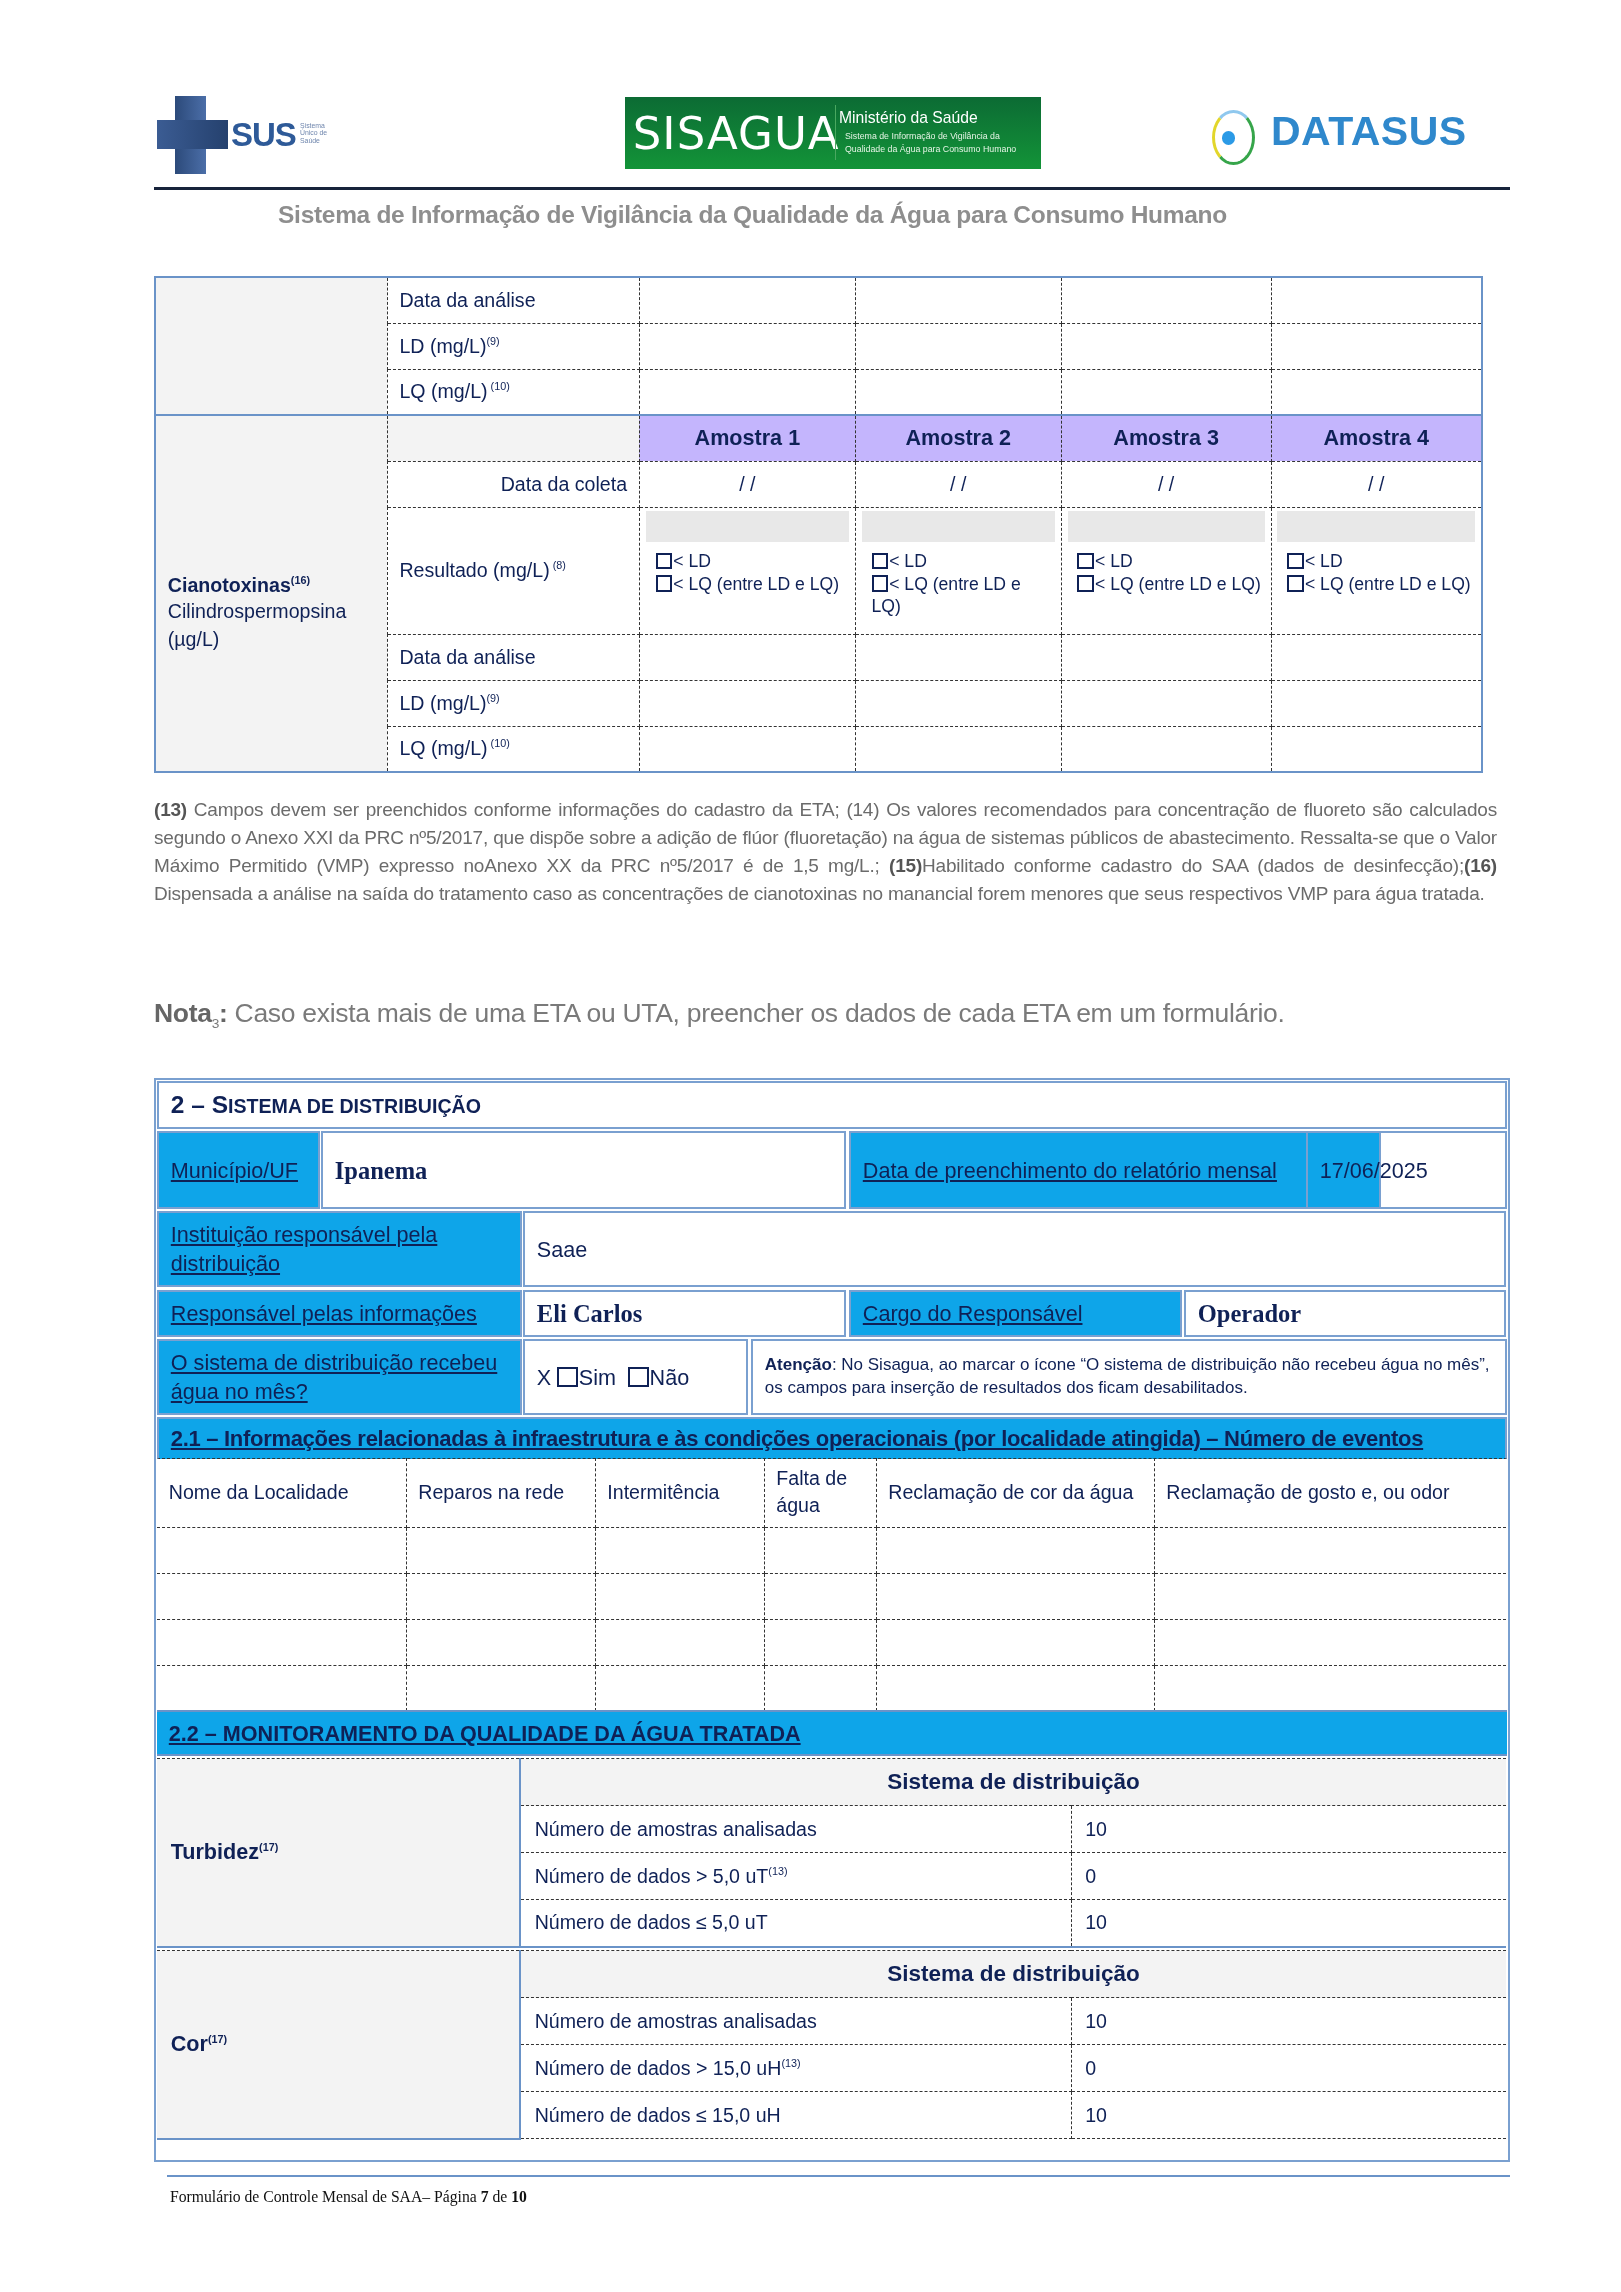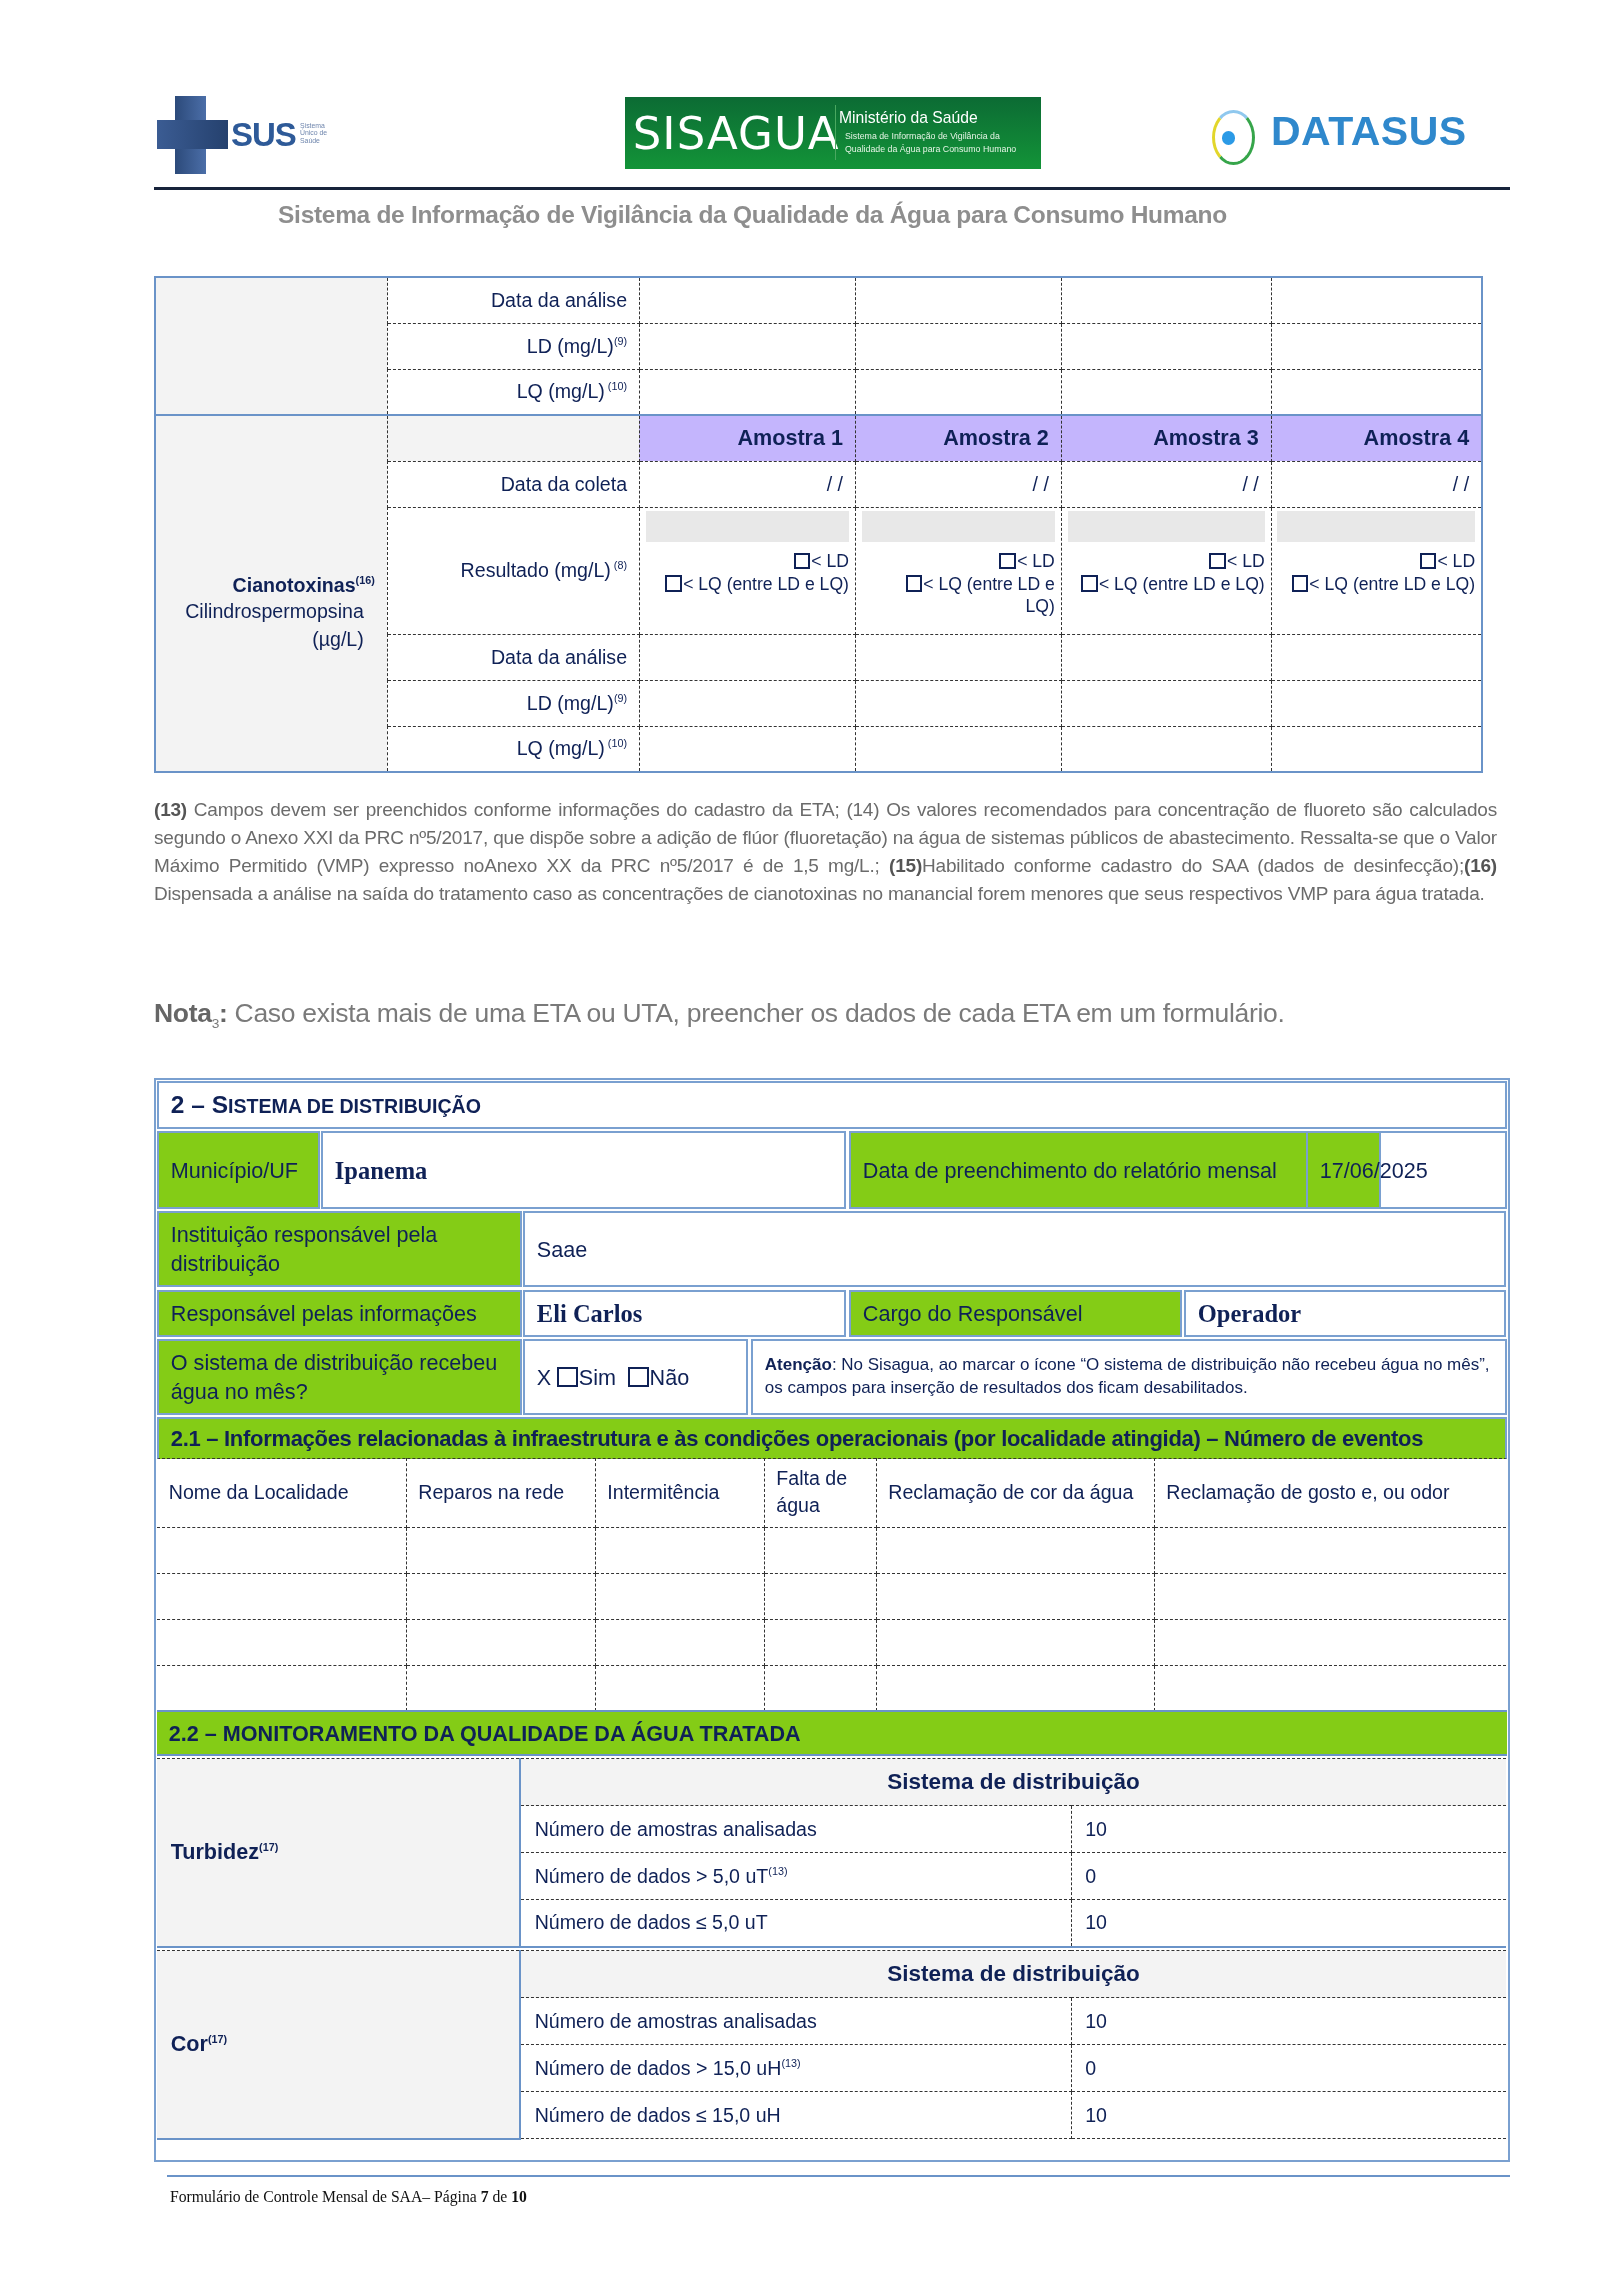--- a/index.html
+++ b/index.html
@@ -26,21 +26,21 @@
 
   
   table { border-collapse: collapse; position: absolute; table-layout: fixed; }
   td { vertical-align: middle; font-size: 19.6px; color: #0f2156; }
   .gray { background: #f3f3f3; }
   .sup { font-size: 10.8px; vertical-align: super; }
   .bold { font-weight: bold; }
 
   
   #t1 { left: 154px; top: 276px; width: 1329px; }
-  #t1 td { height: 46px; padding: 0 11.8px; border-top: 1px dashed #333; border-bottom: 1px dashed #333; border-left: 1px dashed #333; border-right: 1px dashed #333; text-align: right; }
+  #t1 td { height: 46px; padding: 0 11.8px; border-top: 1px dashed #333; border-bottom: 1px dashed #333; border-left: 1px dashed #333; border-right: 1px dashed #333; }
   #t1 td.lbl { background: #f3f3f3; border-left: 2.9px solid #6a93c8; }
   #t1 td.right-edge { border-right: 2.9px solid #6a93c8; }
   #t1 .blk-top td { border-top: 2.9px solid #6a93c8; }
   #t1 .blk-bot td { border-bottom: 2.9px solid #6a93c8; }
   .amostra { text-align: center; font-weight: bold; font-size: 21.6px; background: #c4b5fd; }
   .ctr { text-align: center; }
   .rt { text-align: right; }
   .resultado-cell { padding: 3.9px 5.9px 5.9px 5.9px !important; vertical-align: top !important; }
   .gray-input { height: 31px; background: #e8e8e8; margin-bottom: 7.8px; }
   .chk-line { font-size: 17.6px; line-height: 22.5px; padding-left: 9.8px; }
@@ -49,21 +49,21 @@
   
   .footnotes { position: absolute; left: 154px; top: 796px; width: 1343px; font-size: 19px; line-height: 28px; color: #6b6b6b; text-align: justify; letter-spacing: -0.2px; }
   .footnotes b { color: #555; }
   .nota { position: absolute; left: 154px; top: 998px; font-size: 26.5px; color: #7a7a7a; letter-spacing: -0.3px; }
   .nota b { color: #666; }
   .nota sub { font-size: 13.7px; }
 
   
   .frame { position: absolute; border: 2px solid #7aa0d0; background: #fff; }
   .cell { position: absolute; border: 2px solid #7aa0d0; display: flex; align-items: center; padding: 0 11.8px; font-size: 21.6px; line-height: 29px; color: #0f2156; }
-  .cell.g { background: #84cc16; }
+  .cell.g { background: #0ea5e9; text-decoration: underline; }
   .serif-bold { font-family: "Liberation Serif", serif; font-weight: bold; font-size: 24.5px; }
   .sec-title { font-weight: bold; font-size: 22.5px; }
   .small-caps-big { font-size: 24.5px; }
 
   #t21 { left: 157px; top: 1458px; width: 1349px; }
   #t21 td { border: 1px dashed #333; padding: 0 11.8px; font-size: 19.6px; height: 46px; }
   #t21 th { border: 1px dashed #333; border-top: none; padding: 0 11.8px; font-size: 19.6px; font-weight: normal; text-align: left; color: #0f2156; height: 69px; line-height: 27.4px; }
 
   .param-table { left: 157px; width: 1349px; }
   .param-table td { border: 1px dashed #333; padding: 0 13.7px; font-size: 19.6px; height: 47px; }

